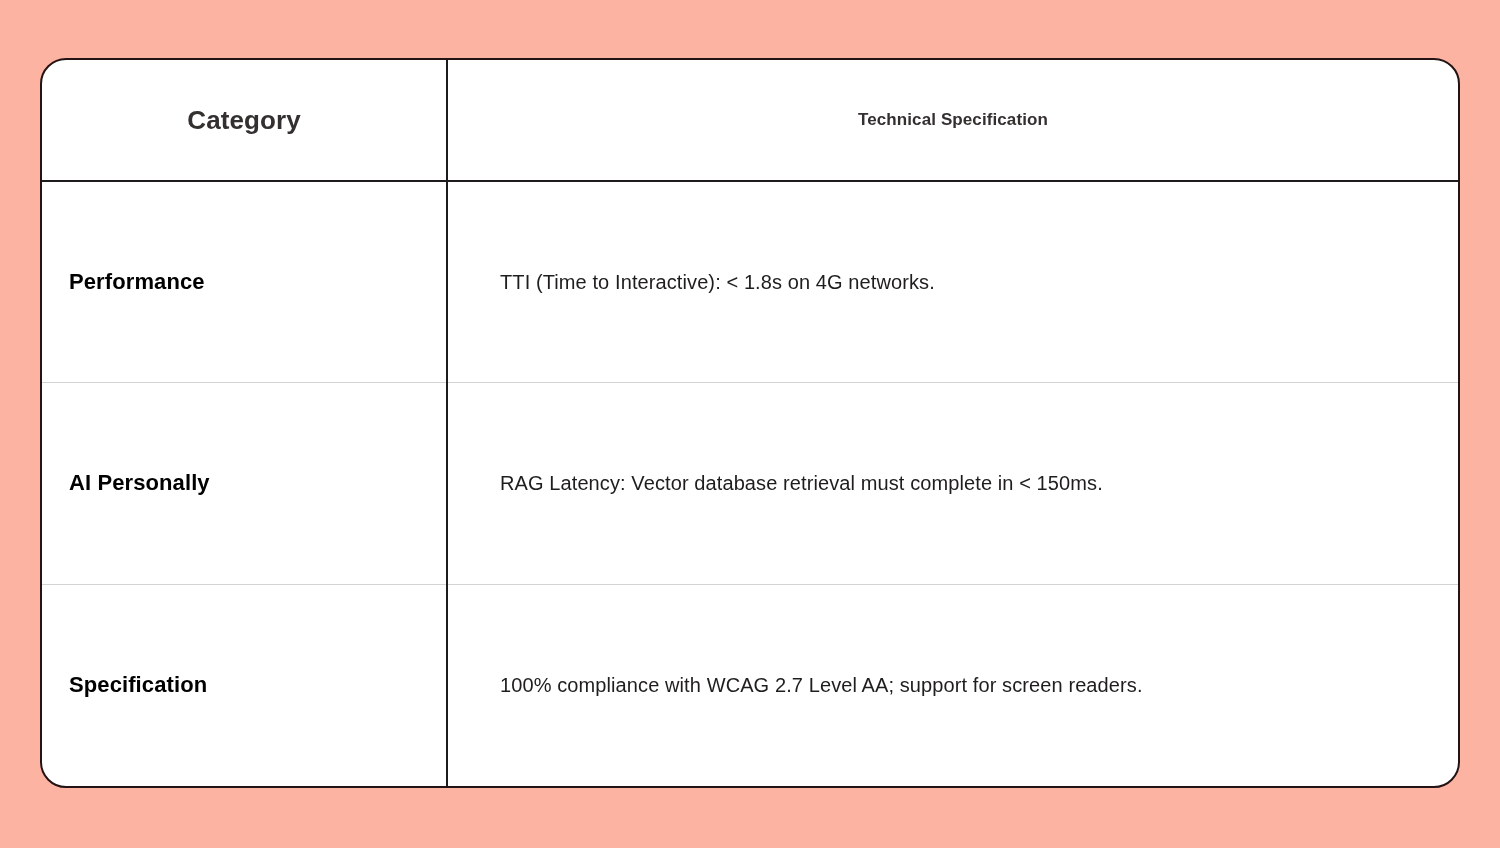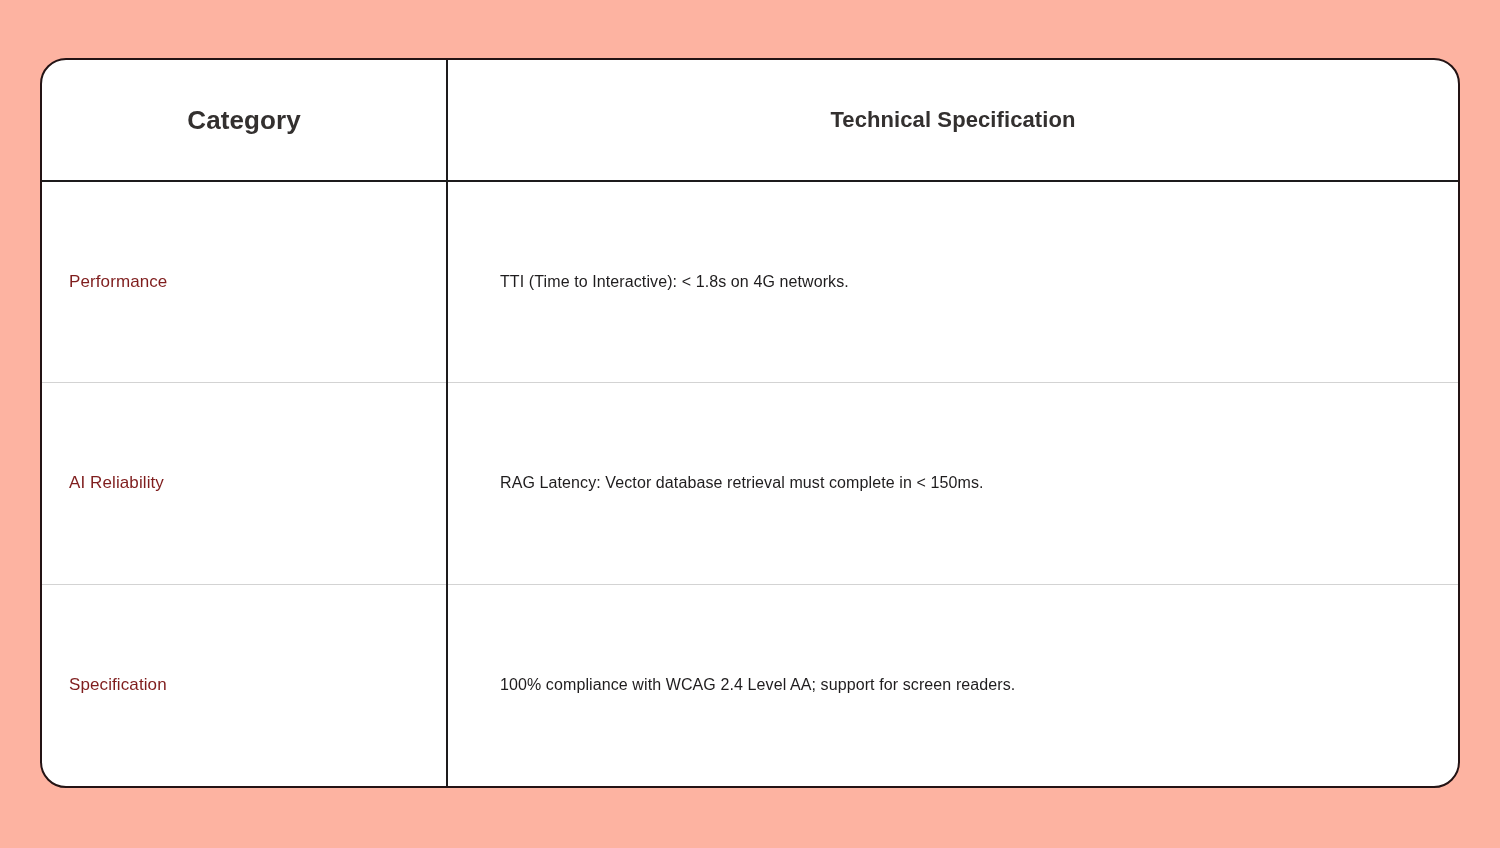--- a/index.html
+++ b/index.html
@@ -64,46 +64,46 @@
   .head-label {
     display: block;
     text-align: center;
     font-size: 26px;
     font-weight: bold;
     color: #33302f;
     letter-spacing: 0.1px;
   }
 
   .head-label.tech {
-    font-size: 22px;
+    font-size: 17px;
   }
 
   
   tbody tr {
     height: 121px;
   }
 
   tbody tr + tr td {
     border-top: 1.5px solid #d3d3d3;
   }
 
   .cat-label {
     display: block;
     padding-left: 27px;
-    font-size: 17px;
-    color: #7f1d1d;
-    font-weight: normal;
+    font-size: 22px;
+    color: #000000;
+    font-weight: bold;
     letter-spacing: 0.1px;
   }
 
   .spec-label {
     display: block;
     padding-left: 52px;
     padding-right: 30px;
-    font-size: 16px;
+    font-size: 20px;
     color: #1f1d1e;
     font-weight: normal;
     letter-spacing: 0.1px;
   }
 </style>
 </head>
 <body>
 
 <div class="stage">
   <div class="card">
@@ -126,30 +126,30 @@
         <tr>
           <td class="cat">
             <span class="cat-label">Performance</span>
           </td>
           <td class="spec">
             <span class="spec-label">TTI (Time to Interactive): &lt; 1.8s on 4G networks.</span>
           </td>
         </tr>
         <tr>
           <td class="cat">
-            <span class="cat-label">AI Reliability</span>
+            <span class="cat-label">AI Personally</span>
           </td>
           <td class="spec">
             <span class="spec-label">RAG Latency: Vector database retrieval must complete in &lt; 150ms.</span>
           </td>
         </tr>
         <tr>
           <td class="cat">
             <span class="cat-label">Specification</span>
           </td>
           <td class="spec">
-            <span class="spec-label">100% compliance with WCAG 2.4 Level AA; support for screen readers.</span>
+            <span class="spec-label">100% compliance with WCAG 2.7 Level AA; support for screen readers.</span>
           </td>
         </tr>
       </tbody>
     </table>
   </div>
 </div>
 
 </body></html>

